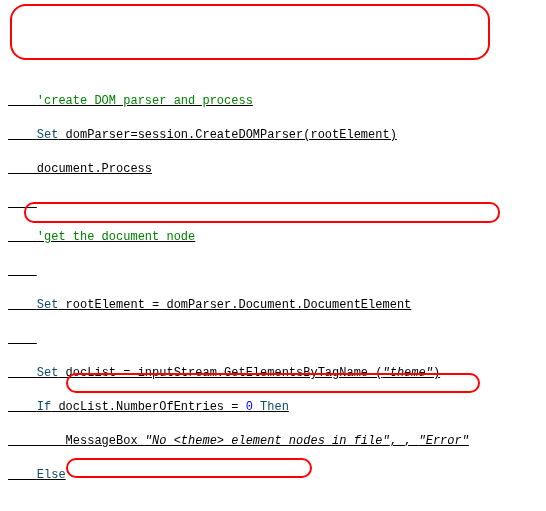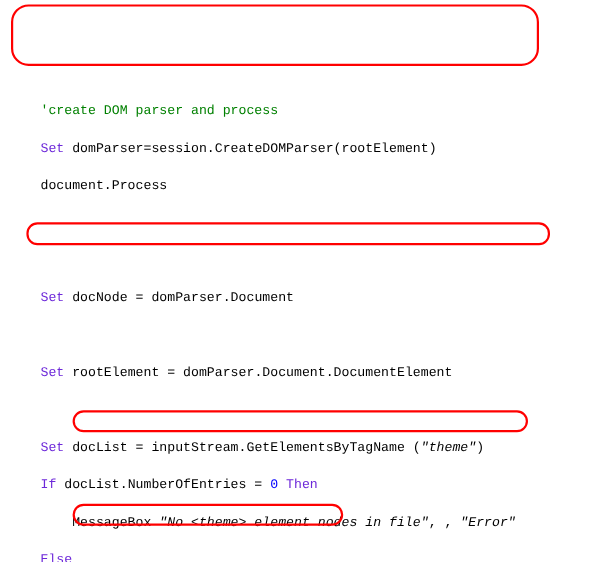--- a/index.html
+++ b/index.html
@@ -7,23 +7,23 @@
     padding: 8px;
     font-family: "Courier New", monospace;
     font-size: 12px;
     line-height: 17px;
     background: #fff;
     color: #000;
     white-space: pre;
     width: 546px;
     box-sizing: border-box;
   }
-  .code-line { display: block; }
+  .code-line { display: block; text-decoration: underline; }
   .comment { color: #008000; }
-  .keyword { color: #6d28d9; text-align: right; }
+  .keyword { color: #0c4a6e; text-align: right; }
   .number { color: #0000ff; }
   .string { color: #000; font-style: italic; }
   .circle-box {
     position: absolute;
     border: 2px solid #f00;
     border-radius: 16px;
     pointer-events: none;
     box-sizing: border-box;
   }
   #box1 { left: 10px; top: 4px; width: 480px; height: 56px; }
@@ -34,22 +34,21 @@
 </head>
 <body>
 
 
 
 <div>
 <span class="code-line"><span>    </span><span class="comment">'create DOM parser and process</span></span>
 <span class="code-line"><span>    </span><span class="keyword">Set</span><span> domParser=session.CreateDOMParser(rootElement)</span></span>
 <span class="code-line"><span>    document.Process</span></span>
 <span class="code-line"><span>    </span></span>
-<span class="code-line"><span>    </span></span>
-<span class="code-line"><span>    </span><span class="keyword">Set</span><span> docNode = domParser.Document</span></span>
+<span class="code-line"><span>    </span><span class="comment">'get the document node</span></span>
 <span class="code-line"><span>    </span></span>
 <span class="code-line"><span>    </span><span class="keyword">Set</span><span> rootElement = domParser.Document.DocumentElement</span></span>
 <span class="code-line"><span>    </span></span>
 <span class="code-line"><span>    </span><span class="keyword">Set</span><span> docList = inputStream.GetElementsByTagName (</span><span class="string">"theme"</span><span>)</span></span>
 <span class="code-line"><span>    </span><span class="keyword">If</span><span> docList.NumberOfEntries = </span><span class="number">0</span><span> </span><span class="keyword">Then</span></span>
 <span class="code-line"><span>        MessageBox </span><span class="string">"No &lt;theme&gt; element nodes in file"</span><span>, , </span><span class="string">"Error"</span></span>
 <span class="code-line"><span>    </span><span class="keyword">Else</span></span>
 
 
 

